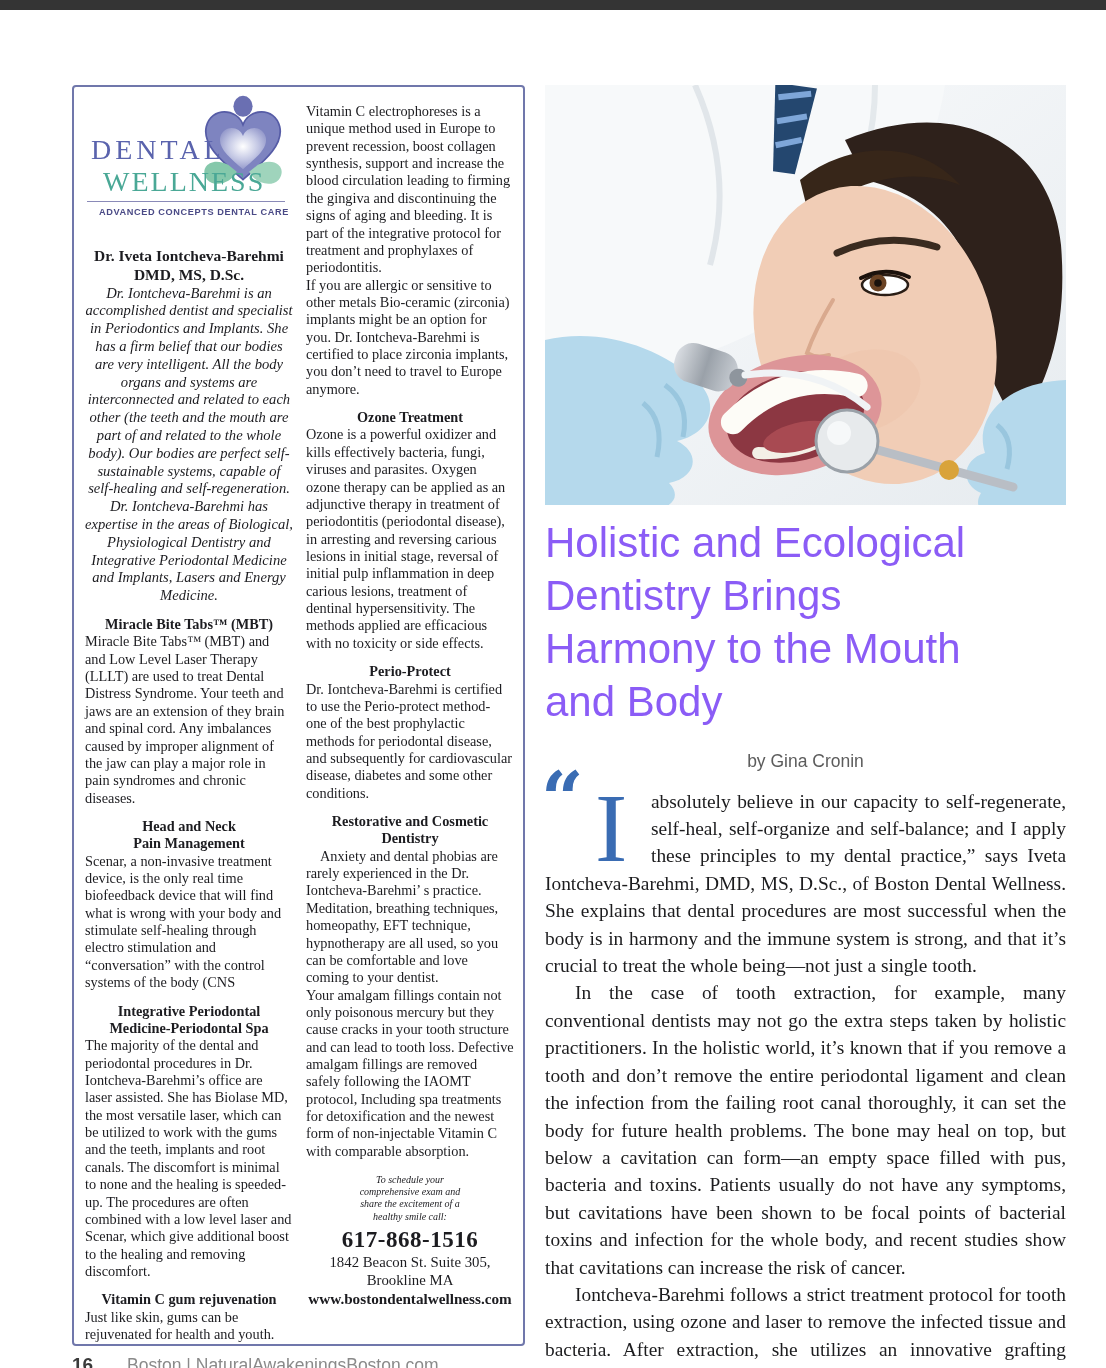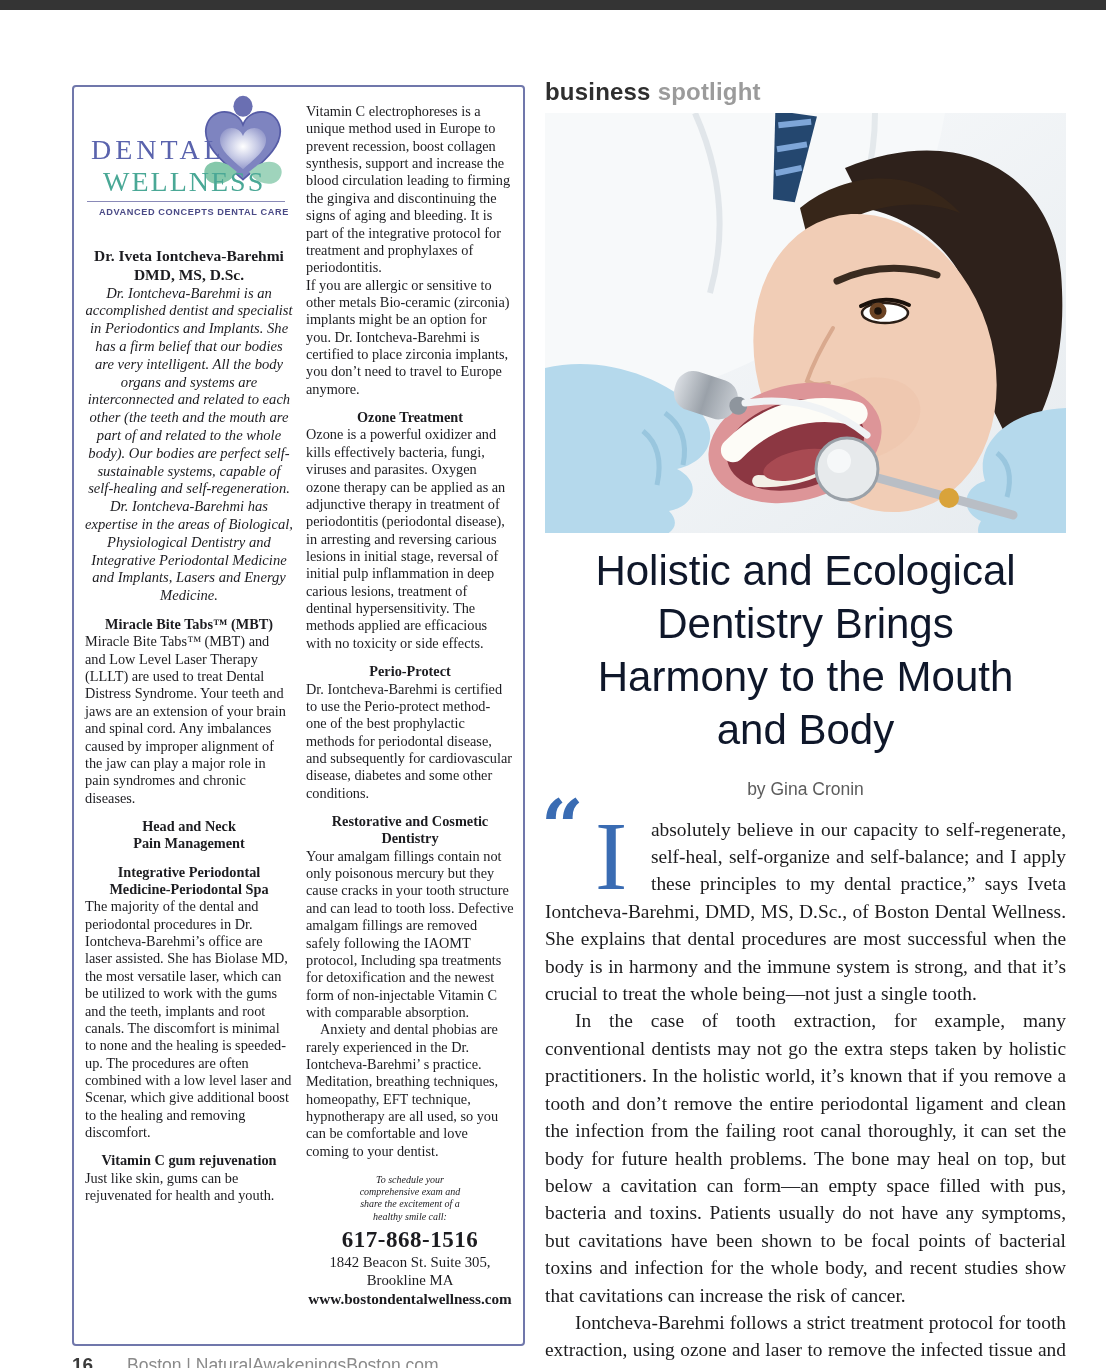--- a/index.html
+++ b/index.html
@@ -43,21 +43,21 @@
 
   
   .article{position:absolute;left:545px;top:78px;width:521px;}
   .kicker{font-family:"Liberation Sans",sans-serif;font-weight:bold;font-size:24px;letter-spacing:0.2px;}
   .kicker .k1{color:#2e2e2e;}
   .kicker .k2{color:#9b9b9b;margin-left:7px;}
 
   .photo{margin-top:7px;width:521px;height:420px;display:block;}
 
   .headline{
-    margin-top:12px;text-align:center;color:#0f172a;
+    margin-top:12px;color:#8b5cf6;
     font-family:"Liberation Sans",sans-serif;font-weight:400;
     font-size:42px;line-height:1.26;white-space:pre-line;
   }
   .byline{margin-top:22px;text-align:center;color:#5c5c5c;font-family:"Liberation Sans",sans-serif;font-size:17.5px;}
 
   .body-copy{margin-top:16px;font-size:19.4px;line-height:27.4px;text-align:justify;color:#1c1c1e;}
   .body-copy p{margin:0;}
   .p-indent{text-indent:30px;}
 
   .dropwrap{float:left;width:106px;height:82px;position:relative;}
@@ -97,24 +97,25 @@
       <div class="logo-rule"></div>
       <div class="logo-tagline">ADVANCED CONCEPTS DENTAL CARE</div>
     </div>
 
     <div class="doctor-name">Dr. Iveta Iontcheva-Barehmi</div>
     <div class="doctor-cred">DMD, MS, D.Sc.</div>
 
     <p class="ad-intro">Dr. Iontcheva-Barehmi is an accomplished dentist and specialist in Periodontics and Implants. She has a firm belief that our bodies are very intelligent. All the body organs and systems are interconnected and related to each other (the teeth and the mouth are part of and related to the whole body). Our bodies are perfect self-sustainable systems, capable of self-healing and self-regeneration. Dr. Iontcheva-Barehmi has expertise in the areas of Biological, Physiological Dentistry and Integrative Periodontal Medicine and Implants, Lasers and Energy Medicine.</p>
 
     <h4 class="ad-h prewrap">Miracle Bite Tabs™ (MBT)</h4>
-    <p class="ad-body">Miracle Bite Tabs™ (MBT) and and Low Level Laser Therapy (LLLT) are used to treat Dental Distress Syndrome. Your teeth and jaws are an extension of your brain and spinal cord. Any imbalances caused by improper alignment of the jaw can play a major role in pain syndromes and chronic diseases.</p>
+    <p class="ad-body">Miracle Bite Tabs™ (MBT) and and Low Level Laser Therapy (LLLT) are used to treat Dental Distress Syndrome. Your teeth and jaws are an extension of they brain and spinal cord. Any imbalances caused by improper alignment of the jaw can play a major role in pain syndromes and chronic diseases.</p>
 
     <h4 class="ad-h prewrap">Head and Neck
 Pain Management</h4>
+    <p class="ad-body">Scenar, a non-invasive treatment device, is the only real time biofeedback device that will find what is wrong with your body and stimulate self-healing through electro stimulation and “conversation” with the control systems of the body (CNS</p>
 
     <h4 class="ad-h prewrap">Integrative Periodontal
 Medicine-Periodontal Spa</h4>
     <p class="ad-body">The majority of the dental and periodontal procedures in Dr. Iontcheva-Barehmi’s office are laser assisted. She has Biolase MD, the most versatile laser, which can be utilized to work with the gums and the teeth, implants and root canals. The discomfort is minimal to none and the healing is speeded-up. The procedures are often combined with a low level laser and Scenar, which give additional boost to the healing and removing discomfort.</p>
 
     <h4 class="ad-h prewrap">Vitamin C gum rejuvenation</h4>
     <p class="ad-body">Just like skin, gums can be rejuvenated for health and youth.</p>
   </div>
 
   <div class="adcol">
@@ -123,41 +124,38 @@
     <p class="ad-body">If you are allergic or sensitive to other metals Bio-ceramic (zirconia) implants might be an option for you. Dr. Iontcheva-Barehmi is certified to place zirconia implants, you don’t need to travel to Europe anymore.</p>
 
     <h4 class="ad-h prewrap">Ozone Treatment</h4>
     <p class="ad-body">Ozone is a powerful oxidizer and kills effectively bacteria, fungi, viruses and parasites. Oxygen ozone therapy can be applied as an adjunctive therapy in treatment of periodontitis (periodontal disease),  in arresting and reversing carious lesions in initial stage,  reversal of initial pulp inflammation in deep carious lesions,  treatment of dentinal hypersensitivity. The methods applied are efficacious with no toxicity or side effects.</p>
 
     <h4 class="ad-h prewrap">Perio-Protect</h4>
     <p class="ad-body">Dr. Iontcheva-Barehmi is certified to use the Perio-protect method- one of the best prophylactic methods for periodontal disease, and subsequently for cardiovascular disease, diabetes and some other conditions.</p>
 
     <h4 class="ad-h prewrap">Restorative and Cosmetic
 Dentistry</h4>
+    <p class="ad-body" style="text-indent:14px;">Anxiety and dental phobias are rarely experienced in the Dr. Iontcheva-Barehmi’ s practice. Meditation, breathing techniques, homeopathy, EFT technique, hypnotherapy are all used, so you can be comfortable and love coming to your dentist.</p>
     <p class="ad-body">Your amalgam fillings contain not only poisonous mercury but they cause cracks in your tooth structure and can lead to tooth loss. Defective amalgam fillings are removed safely following the IAOMT protocol, Including spa treatments for detoxification and the newest form of non-injectable Vitamin C with comparable absorption.</p>
-    <p class="ad-body" style="text-indent:14px;">Anxiety and dental phobias are rarely experienced in the Dr. Iontcheva-Barehmi’ s practice. Meditation, breathing techniques, homeopathy, EFT technique, hypnotherapy are all used, so you can be comfortable and love coming to your dentist.</p>
 
     <div class="contact">
       <div class="contact-cta prewrap">To schedule your
 comprehensive exam and
 share the excitement of a
 healthy smile call:</div>
       <div class="contact-phone">617-868-1516</div>
       <div class="contact-addr prewrap">1842 Beacon St. Suite 305,
 Brookline MA</div>
       <div class="contact-web">www.bostondentalwellness.com</div>
     </div>
   </div>
 </div>
 
 <div class="article">
 
-  <div class="kicker">
-    <span class="k1">business</span><span class="k2">spotlight</span>
-  </div>
 
   <svg class="photo" viewBox="0 0 521 420">
     <defs>
       <linearGradient id="bgG" x1="0" y1="0" x2="1" y2="1">
         <stop offset="0%" stop-color="#fbfcfd"></stop>
         <stop offset="100%" stop-color="#e6ebef"></stop>
       </linearGradient>
       <linearGradient id="metalG" x1="0" y1="0" x2="1" y2="0">
         <stop offset="0%" stop-color="#d9dde2"></stop>
         <stop offset="50%" stop-color="#9aa1a9"></stop>

